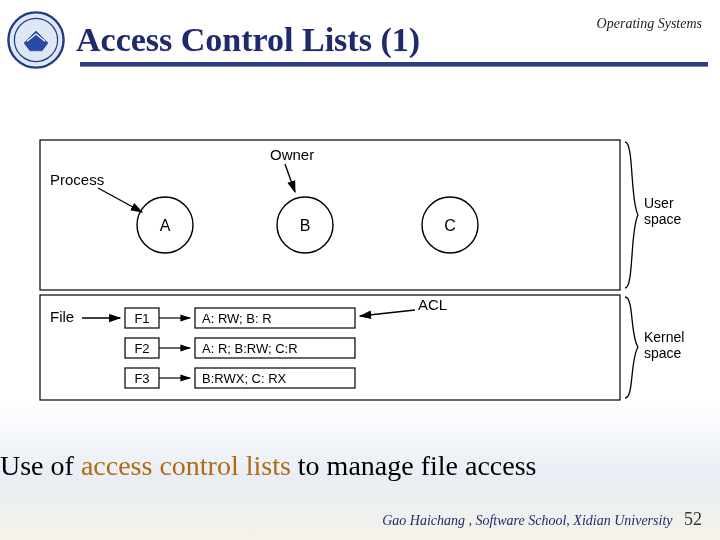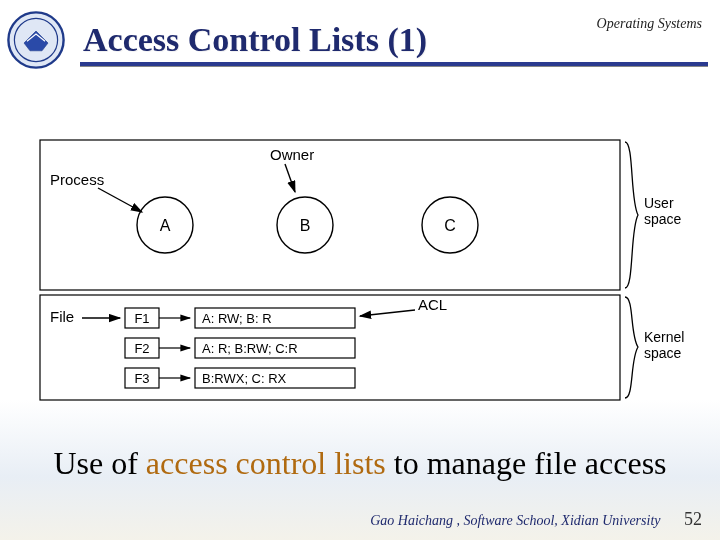--- a/index.html
+++ b/index.html
@@ -30,21 +30,21 @@
   .logo {
     width: 60px;
     height: 60px;
     flex-shrink: 0;
   }
   .title {
     font-size: 34px;
     font-weight: bold;
     color: #1f2a6e;
     font-family: "Times New Roman", serif;
-    margin-left: 17px;
+    margin-left: 10px;
     text-shadow: 1px 1px 0 rgba(0,0,0,0.05);
   }
   .course-label {
     position: absolute;
     top: 16px;
     right: 18px;
     font-style: italic;
     font-size: 14px;
     color: #222;
     font-family: "Times New Roman", serif;
@@ -65,41 +65,40 @@
   }
   .diagram-svg {
     width: 100%;
     display: block;
   }
   .caption {
     position: absolute;
     bottom: 58px;
     left: 0;
     right: 0;
-    text-align: center;
-    font-size: 32px;
+    font-size: 28px;
     color: #000;
     z-index: 2;
     font-family: "Times New Roman", serif;
   }
   .caption .hl { color: #b06a10; }
   .footer {
     position: absolute;
     bottom: 10px;
     right: 18px;
     font-style: italic;
     font-size: 14px;
     color: #1f2a6e;
     z-index: 2;
     font-family: "Times New Roman", serif;
   }
   .page-num {
     font-style: normal;
     font-size: 18px;
-    margin-left: 20px;
+    margin-left: 8px;
     color: #333;
   }
 </style>
 </head>
 <body>
 
 <div class="bg-gradient"></div>
 
 <div class="header">
   <svg class="logo" viewBox="0 0 100 100">

